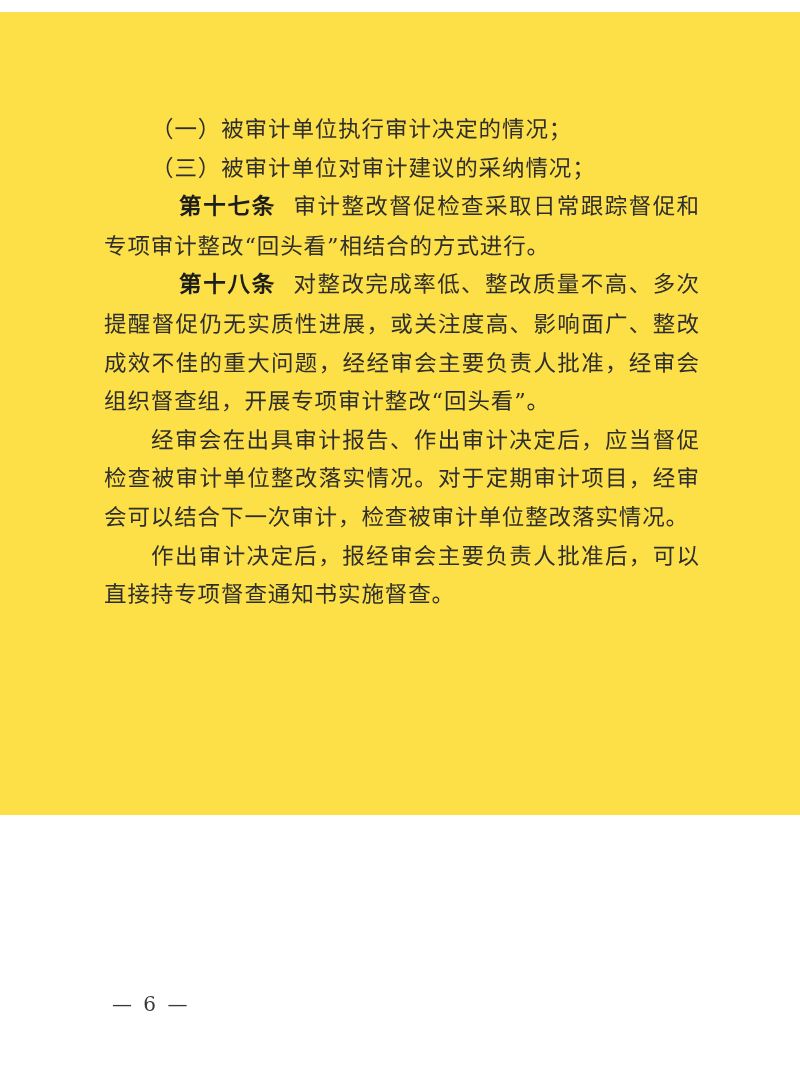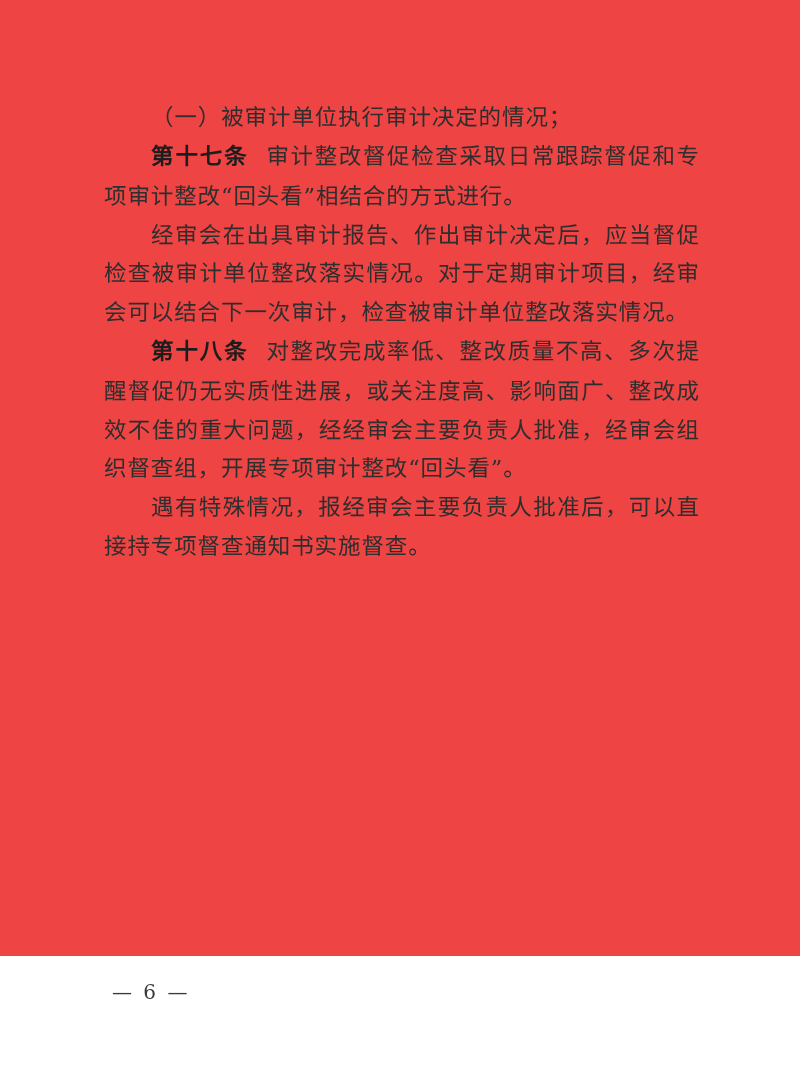--- a/index.html
+++ b/index.html
@@ -14,24 +14,24 @@
     position: relative;
     overflow: hidden;
     font-family: "DejaVu Serif", "Liberation Serif", serif;
     color: #2b2b2b;
     -webkit-font-smoothing: antialiased;
   }
 
   .page {
     position: absolute;
     left: 0;
-    top: 0;
+    top: 12px;
     width: 800px;
-    height: 956px;
-    background: #ef4444;
+    height: 803px;
+    background: #fde047;
   }
 
   .content {
     position: absolute;
     left: 104px;
     top: 98px;
     width: 596px;
   }
 
   
@@ -51,22 +51,23 @@
 
   
   .para.indent {
     text-indent: 47px;
   }
 
   
   .article-no {
     font-weight: bold;
     letter-spacing: 1.2px;
-    font-family: Liberation Mono, monospace;
+    font-family: Liberation Serif, serif;
     color: #1d1d1d;
+    margin-left: 28px;
   }
 
   
   .article-gap {
     display: inline-block;
     width: 17px;
   }
 
   .footer {
     position: absolute;
@@ -85,23 +86,24 @@
     padding-left: 8px;
   }
 </style>
 </head>
 <body>
 
 <div class="page">
 
   <div class="content">
       <p class="para indent"><span>（一）被审计单位执行审计决定的情况；</span></p>
+      <p class="para indent"><span>（三）被审计单位对审计建议的采纳情况；</span></p>
       <p class="para indent"><span class="article-no">第十七条</span><span class="article-gap"></span><span>审计整改督促检查采取日常跟踪督促和专项审计整改“回头看”相结合的方式进行。</span></p>
+      <p class="para indent"><span class="article-no">第十八条</span><span class="article-gap"></span><span>对整改完成率低、整改质量不高、多次提醒督促仍无实质性进展，或关注度高、影响面广、整改成效不佳的重大问题，经经审会主要负责人批准，经审会组织督查组，开展专项审计整改“回头看”。</span></p>
       <p class="para indent"><span>经审会在出具审计报告、作出审计决定后，应当督促检查被审计单位整改落实情况。对于定期审计项目，经审会可以结合下一次审计，检查被审计单位整改落实情况。</span></p>
-      <p class="para indent"><span class="article-no">第十八条</span><span class="article-gap"></span><span>对整改完成率低、整改质量不高、多次提醒督促仍无实质性进展，或关注度高、影响面广、整改成效不佳的重大问题，经经审会主要负责人批准，经审会组织督查组，开展专项审计整改“回头看”。</span></p>
-      <p class="para indent"><span>遇有特殊情况，报经审会主要负责人批准后，可以直接持专项督查通知书实施督查。</span></p>
+      <p class="para indent"><span>作出审计决定后，报经审会主要负责人批准后，可以直接持专项督查通知书实施督查。</span></p>
     </div>
 
   <div class="footer">
     <p class="page-number">— 6 —</p>
   </div>
 
 </div>
 
 </body></html>

